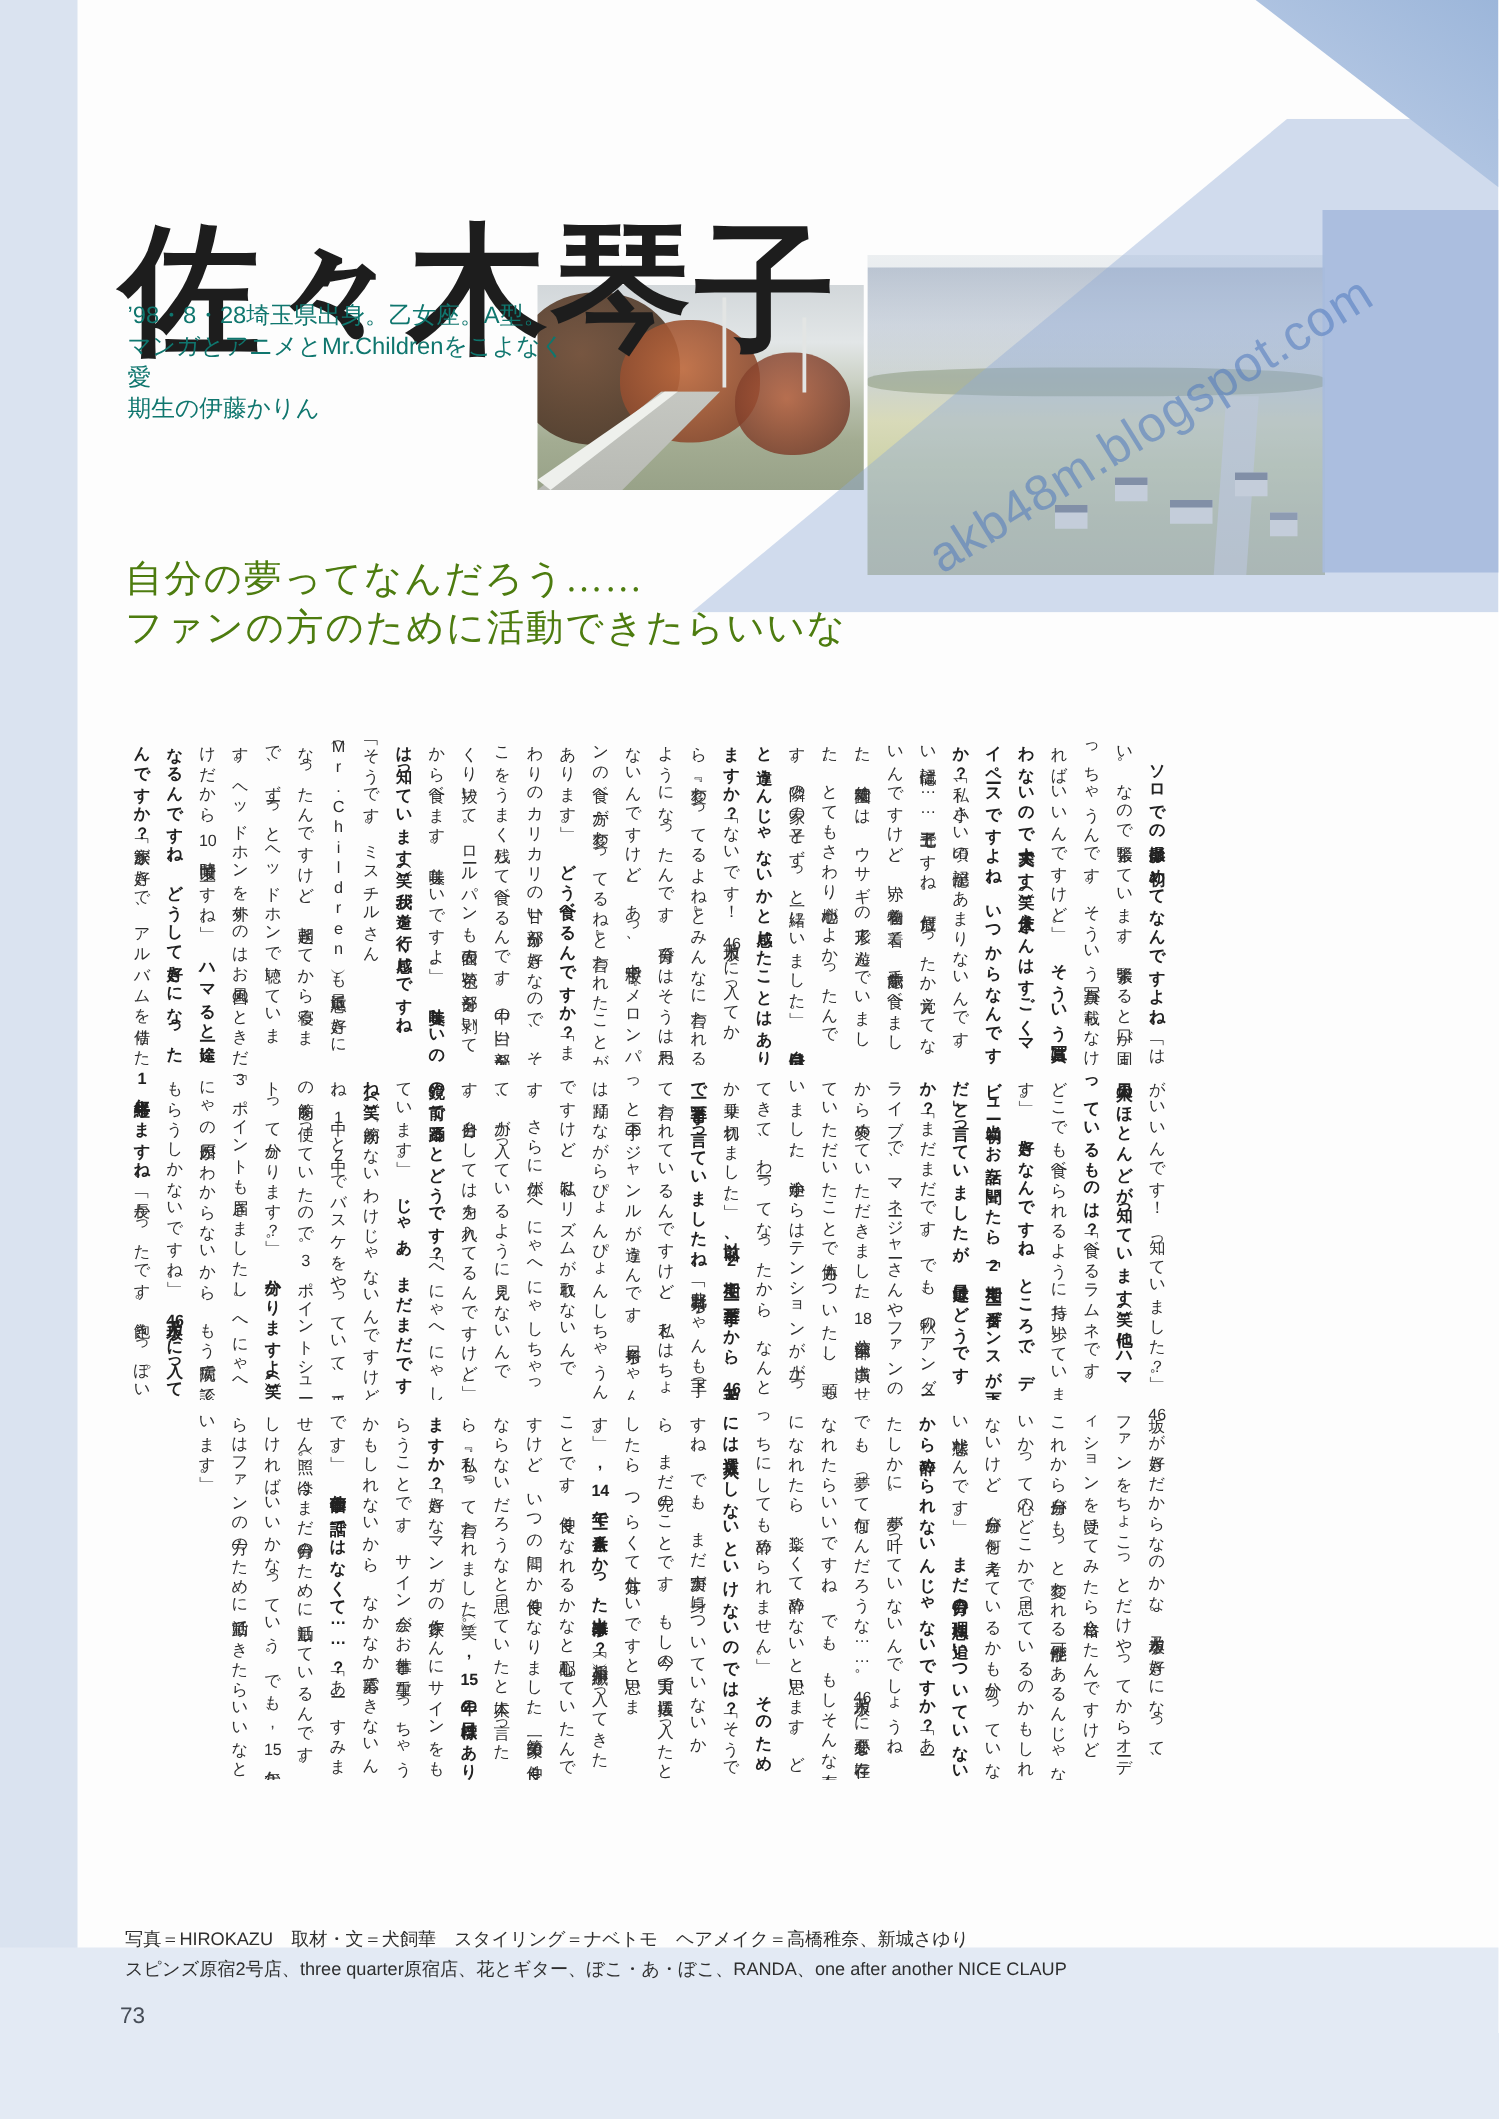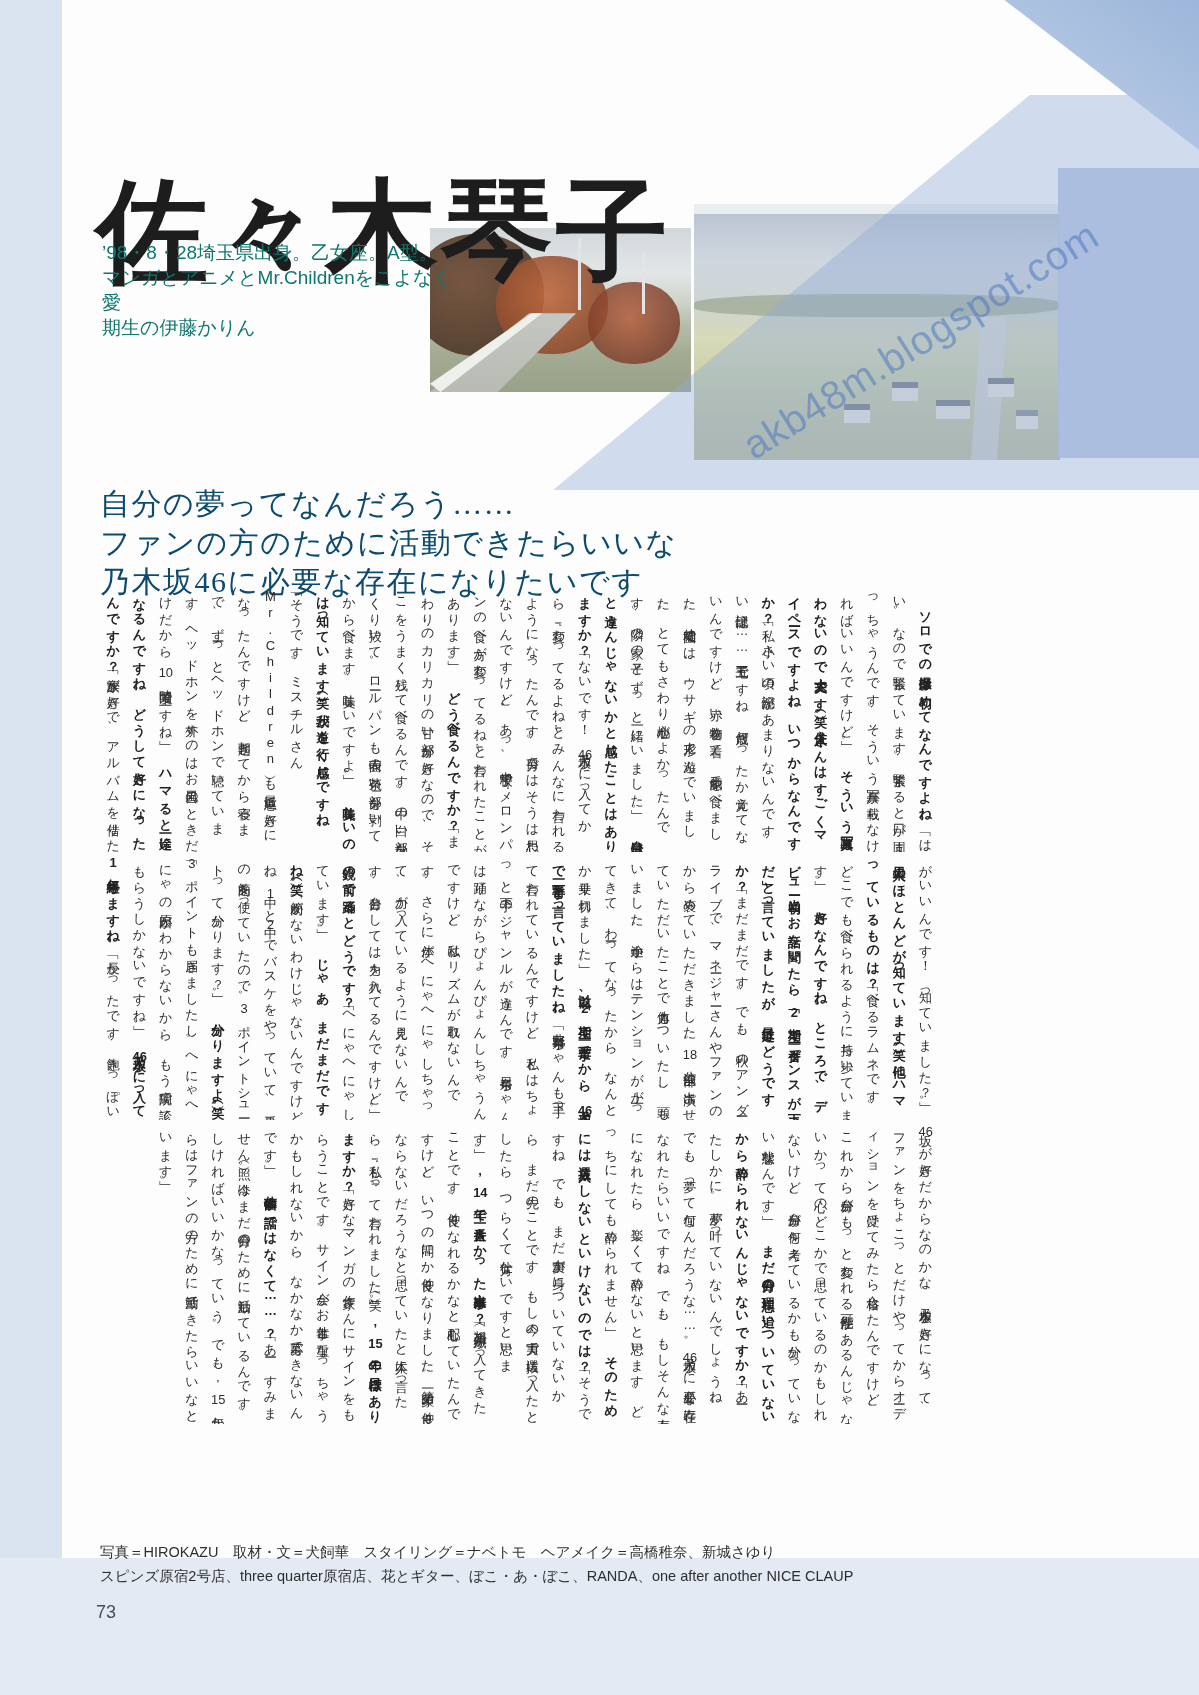--- a/index.html
+++ b/index.html
@@ -43,21 +43,21 @@
   .overlay-wedge{position:absolute;left:430px;top:95px;width:769px;height:395px;
       background:rgba(145,172,214,.42);clip-path:polygon(16% 100%,78% 0,100% 0,100% 100%);}
   .right-panel{position:absolute;left:1058px;top:168px;width:141px;height:290px;background:rgba(183,200,227,.92);}
   .corner-tri{position:absolute;left:978px;top:0;width:221px;height:150px;
       background:linear-gradient(215deg,#9cb6da,#c3d2e9);clip-path:polygon(12% 0,100% 0,100% 100%);}
   .watermark{position:absolute;left:735px;top:430px;font-size:40px;letter-spacing:1px;
       color:rgba(79,121,190,.55);transform:rotate(-32deg);transform-origin:0 0;white-space:nowrap;}
 
   
   .lead{position:absolute;left:100px;top:444px;font-family:"Liberation Serif","DejaVu Serif",serif;
-        font-size:30px;line-height:39px;letter-spacing:1.5px;color:#0c4a6e;white-space:nowrap;margin-top:40px;}
+        font-size:30px;line-height:39px;letter-spacing:1.5px;color:#4d7c0f;white-space:nowrap;}
 
   
   .band{position:absolute;left:95px;width:843px;writing-mode:vertical-rl;text-orientation:upright;
         font-size:13px;letter-spacing:1.2px;line-height:26.2px;color:#2e2e2e;overflow:hidden;}
   .band-1{top:588px;height:264px;} .band-2{top:856px;height:264px;} .band-3{top:1124px;height:300px;}
   .band .q{font-weight:bold;color:#222;}
   .band .a{font-weight:normal;}
   .tcy{text-combine-upright:all;letter-spacing:0;}
 
   
@@ -99,21 +99,20 @@
   <h1 class="title">佐々木琴子</h1>
   <div class="profile">
     <div>’98・8・28埼玉県出身。乙女座。A型。</div>
     <div>マンガとアニメとMr.Childrenをこよなく愛</div>
     <div>期生の伊藤かりん</div>
   </div>
 
   <div class="lead">
     <div>自分の夢ってなんだろう……</div>
     <div>ファンの方のために活動できたらいいな</div>
-    <div>乃木坂46に必要な存在になりたいです</div>
   </div>
 
   <div class="band band-1"><span class="q">　ソロでの撮影は初めてなんですよね。</span><span class="a">「はい。なので緊張しています。緊張すると口が固まっちゃうんです。そういう写真が載らなければいいんですけど」。</span><span class="q">　そういう写真は使わないので大丈夫です（笑）。佐々木さんはすごくマイペースですよね。いつからなんですか？</span><span class="a">「私、小さい頃の記憶があまりないんです。一番古い記憶は……七五三ですね。何歳だったか覚えてないんですけど、赤い着物を着て、千歳飴を食べました。幼稚園では、ウサギの人形で遊んでいました。とてもさわり心地がよかったんです。隣の家の子とずっと一緒にいました」。</span><span class="q">　自分は他人と違うんじゃないかと感じたことはありますか？</span><span class="a">「ないです！　乃木坂<span class="tcy">46</span>に入ってから、『変わってるよね』とみんなに言われるようになったんです。自分ではそうは思わないんですけど。あっ、中学校で『メロンパンの食べ方が変わってるね』と言われたことがあります」。</span><span class="q">　どう食べるんですか？</span><span class="a">「まわりのカリカリの甘い部分が好きなので、そこをうまく残して食べるんです。中の白い部分をくり抜いて。ロールパンも表面の茶色い部分を剥いてから食べます。美味しいですよ」。</span><span class="q">　美味しいのは知っています（笑）。我が道を行く感じですね。</span><span class="a">「そうです。ミスチルさん（Mr.Children）も最近急に好きになったんですけど、朝起きてから寝るまで、ずーっとヘッドホンで聴いています。ヘッドホンを外すのはお風呂のときだけだから、<span class="tcy">10</span>時間以上ですね」。</span><span class="q">　ハマると一途になるんですね。どうして好きになったんですか？</span><span class="a">「家族が好きで、アルバムを借りたんです。聴いてみたら、桜井（和寿）さんの声</span></div>
   <div class="band band-2"><span class="a">がいいんです！　知っていました？」。</span><span class="q">　日本人のほとんどが知っています（笑）。他にハマっているものは？</span><span class="a">「食べるラムネです。どこでも食べられるように持ち歩いています」。</span><span class="q">　好きなんですね。ところで、デビュー当初にお話を聞いたら、「<span class="tcy">2</span>期生で一番ダンスが下手だ」と言っていましたが、最近はどうですか？</span><span class="a">「まだまだです。でも、秋のアンダーライブで、マネージャーさんやファンの方から褒めていただきました。<span class="tcy">18</span>公演全部に出演させていただいたことで体力もついたし、頭も使いました。途中からはテンションが上がってきて、わーってなったから、なんとか乗り切れました」。</span><span class="q">　以前、「<span class="tcy">2</span>期生で一番下手だから、乃木坂<span class="tcy">46</span>で一番下手」と言っていましたね。</span><span class="a">「北野日奈子ちゃんも下手って言われているんですけど、私とはちょっと下手のジャンルが違うんです。日奈子ちゃんは踊りながらぴょんぴょんしちゃうんですけど、私はリズムが取れないんです。さらに体がへにゃへにゃしちゃって、力が入っているように見えないんです。自分としては力を入れてるんですけど」。</span><span class="q">　鏡の前で踊るとどうです？</span><span class="a">「へにゃへにゃしています」。</span><span class="q">　じゃあ、まだまだですね（笑）。</span><span class="a">「筋肉がないわけじゃないんですけどね。中<span class="tcy">1</span>と中<span class="tcy">2</span>でバスケをやっていて、手足の筋肉を使っていたので。<span class="tcy">3</span>ポイントシュートって分かります？」。</span><span class="q">　分かりますよ（笑）。</span><span class="a">「<span class="tcy">3</span>ポイントも届きましたし。へにゃへにゃの原因がわからないから、もう病院で診てもらうしかないですね」。</span><span class="q">　乃木坂<span class="tcy">46</span>に入って<span class="tcy">1</span>年半経ちますね。</span><span class="a">「長かったです。飽きっぽい性格なのに、自分でも意外です。なんだろうな、乃木</span></div>
   <div class="band band-3"><span class="a">坂<span class="tcy">46</span>が好きだからなのかな。乃木坂を好きになって、ファンをちょこっとだけやってからオーディションを受けてみたら合格したんですけど、これから自分がもっと変われる可能性があるんじゃないかって心のどこかで思っているのかもしれないけど、自分が何を考えているかも分かっていない状態なんです」。</span><span class="q">　まだ自分の理想に追いついていないから辞められないんじゃないですか？</span><span class="a">「あー、たしかに。夢が叶っていないんでしょうね。でも、夢って何なんだろうな……。乃木坂<span class="tcy">46</span>に必要な存在になれたらいいですね。でも、もしそんな存在になれたら、楽しくて辞めないと思います。どっちにしても辞められません」。</span><span class="q">　そのためには選抜入りしないといけないのでは？</span><span class="a">「そうですね。でも、まだ実力が身についていないから、まだ先のことです。もし今の実力で選抜に入ったとしたら、つらくて仕方ないですと思います」。</span><span class="q">　’<span class="tcy">14</span>年で一番大きかった出来事は？</span><span class="a">「（相楽）伊織が入ってきたことです。仲良くなれるかなと心配していたんですけど、いつの間にか仲良くなりました。第一印象で仲良くならないだろうなと思っていたと本人に言ったら、『私も』って言われました（笑）」。</span><span class="q">　’<span class="tcy">15</span>年の目標はありますか？</span><span class="a">「好きなマンガの作家さんにサインをもらうことです。サイン会がお仕事と重なっちゃうかもしれないから、なかなか応募できないんです」。</span><span class="q">　仕事面の話ではなくて……？</span><span class="a">「あー、すみません（照）。今はまだ自分のために活動しているんです。楽しければいいかなっていう。でも、’<span class="tcy">15</span>年からはファンの方のために活動できたらいいなと思います」。</span></div>
 
   <div class="credits">
     <div>写真＝HIROKAZU　取材・文＝犬飼華　スタイリング＝ナベトモ　ヘアメイク＝高橋稚奈、新城さゆり</div>
     <div>スピンズ原宿2号店、three quarter原宿店、花とギター、ぼこ・あ・ぼこ、RANDA、one after another NICE CLAUP</div>
   </div>

